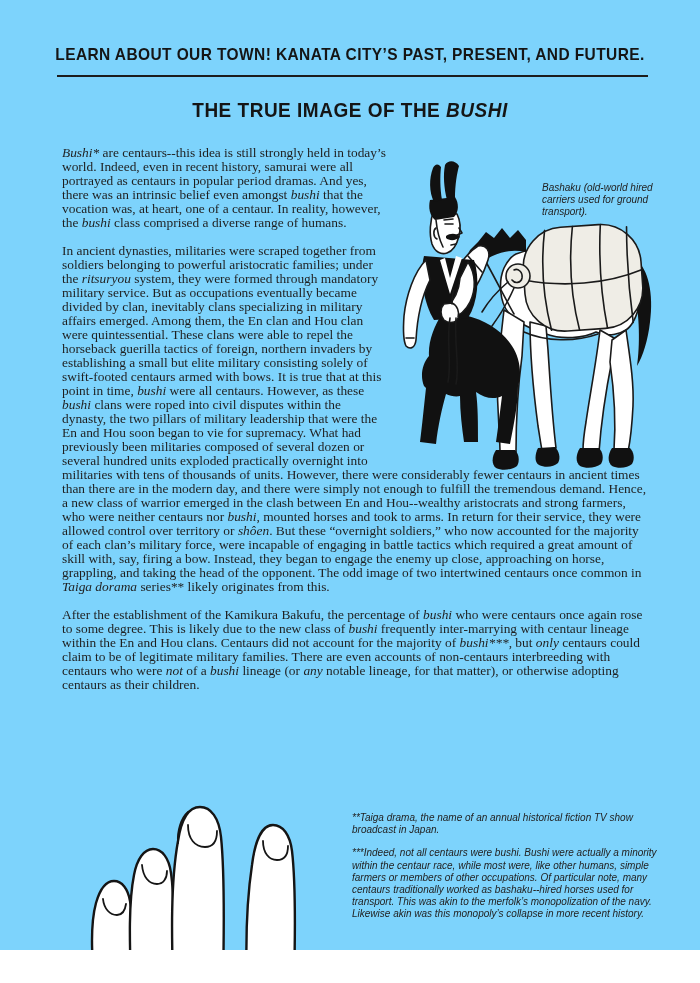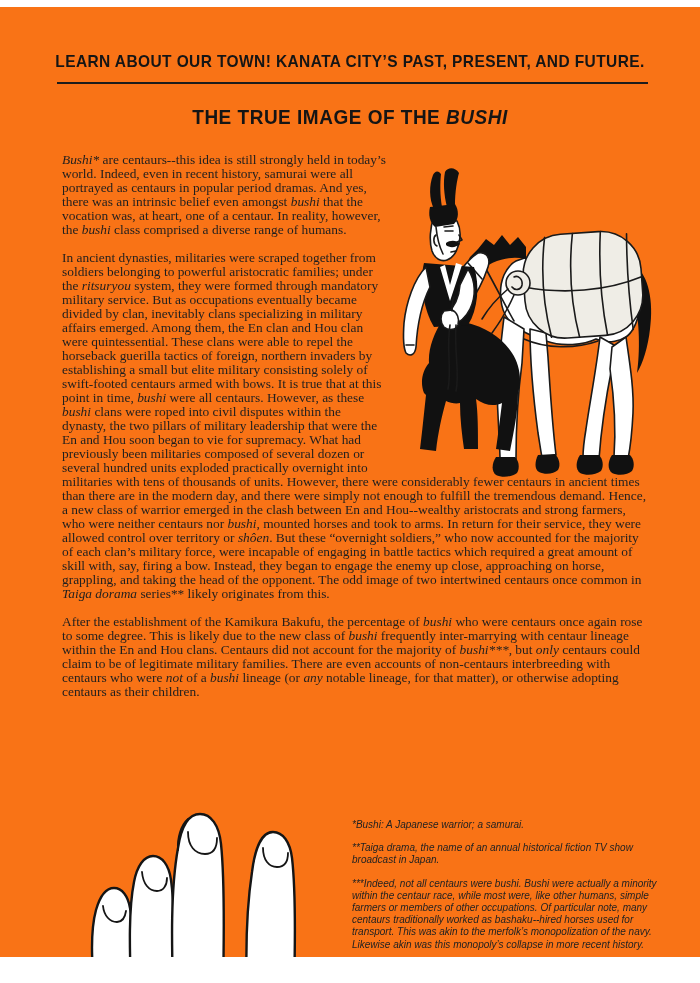--- a/index.html
+++ b/index.html
@@ -1,18 +1,18 @@
 <!DOCTYPE html>
 <html><head>
 <meta charset="utf-8">
 <style>
   html,body { margin:0; padding:0; background:#ffffff; }
   .page {
-    position:relative; width:700px; height:950px; margin:7px auto;
-    background:#f97316; color:#1a1a1a; overflow:hidden;
+    position:relative; width:700px; height:950px; margin:0 auto;
+    background:#7dd3fc; color:#1a1a1a; overflow:hidden;
     font-family:"Liberation Serif", serif;
   }
   
   .masthead {
     position:absolute; top:46px; left:30px; width:640px;
     text-align:center;
     font-family:"Liberation Sans", sans-serif;
     font-weight:700; font-size:15.5px; letter-spacing:.4px;
     transform:scaleY(1.08); color:#151515; white-space:nowrap;
   }
@@ -132,20 +132,21 @@
             <path d="M55,91 L60,90"></path>
             <path d="M63,74 L66,79 L61,81"></path>
             <path d="M40,74 C37,76 37,83 41,85"></path>
             <path fill="#111111" stroke="none" d="M34,46 C32,54 34,62 39,66 L58,63 C63,58 63,49 59,43 Z"></path>
             <path fill="#111111" stroke="none" d="M37,14 C33,24 33,38 38,48 L46,46 C44,34 44,22 45,13 C42,9 39,10 37,14 Z"></path>
             <path fill="#111111" stroke="none" d="M49,11 C47,21 48,34 51,46 L59,44 C59,31 61,19 63,12 C59,6 52,6 49,11 Z"></path>
             <path d="M40,66 C41,76 43,85 47,93"></path>
           </g>
         </g>
       </svg>
+      <div class="illo-caption">Bashaku (old-world hired carriers used for ground transport).</div>
     </div>
 
     <div>
         <p><i>Bushi*</i><span> are centaurs--this idea is still strongly held in today’s world. Indeed, even in recent history, samurai were all portrayed as centaurs in popular period dramas. And yes, there was an intrinsic belief even amongst </span><i>bushi</i><span> that the vocation was, at heart, one of a centaur. In reality, however, the </span><i>bushi</i><span> class comprised a diverse range of humans.</span></p>
         <p><span>In ancient dynasties, militaries were scraped together from soldiers belonging to powerful aristocratic families; under the </span><i>ritsuryou</i><span> system, they were formed through mandatory military service. But as occupations eventually became divided by clan, inevitably clans specializing in military affairs emerged. Among them, the En clan and Hou clan were quintessential. These clans were able to repel the horseback guerilla tactics of foreign, northern invaders by establishing a small but elite military consisting solely of swift-footed centaurs armed with bows. It is true that at this point in time, </span><i>bushi</i><span> were all centaurs. However, as these </span><i>bushi</i><span> clans were roped into civil disputes within the dynasty, the two pillars of military leadership that were the En and Hou soon began to vie for supremacy. What had previously been militaries composed of several dozen or several hundred units exploded practically overnight into militaries with tens of thousands of units. However, there were considerably fewer centaurs in ancient times than there are in the modern day, and there were simply not enough to fulfill the tremendous demand. Hence, a new class of warrior emerged in the clash between En and Hou--wealthy aristocrats and strong farmers, who were neither centaurs nor </span><i>bushi</i><span>, mounted horses and took to arms. In return for their service, they were allowed control over territory or </span><i>shôen</i><span>. But these “overnight soldiers,” who now accounted for the majority of each clan’s military force, were incapable of engaging in battle tactics which required a great amount of skill with, say, firing a bow. Instead, they began to engage the enemy up close, approaching on horse, grappling, and taking the head of the opponent. The odd image of two intertwined centaurs once common in </span><i>Taiga dorama</i><span> series** likely originates from this.</span></p>
         <p><span>After the establishment of the Kamikura Bakufu, the percentage of </span><i>bushi</i><span> who were centaurs once again rose to some degree. This is likely due to the new class of </span><i>bushi</i><span> frequently inter-marrying with centaur lineage within the En and Hou clans. Centaurs did not account for the majority of </span><i>bushi***</i><span>, but </span><i>only</i><span> centaurs could claim to be of legitimate military families. There are even accounts of non-centaurs interbreeding with centaurs who were </span><i>not</i><span> of a </span><i>bushi</i><span> lineage (or </span><i>any</i><span> notable lineage, for that matter), or otherwise adopting centaurs as their children.</span></p>
       </div>
   </div>
 
   <div class="hand-art">
@@ -160,18 +161,17 @@
           <path d="M122,80 C123,92 129,99 137,99 C143,99 147,94 147,86"></path>
           <path d="M168,40 C168,54 175,62 185,62 C193,62 197,56 197,46"></path>
           <path d="M243,56 C243,68 249,75 257,75 C264,75 268,70 268,61"></path>
           <path d="M158,58 C157,46 161,33 168,27"></path>
         </g>
       </g>
     </svg>
   </div>
 
   <div class="footnotes">
-      <p>*Bushi: A Japanese warrior; a samurai.</p>
       <p>**Taiga drama, the name of an annual historical fiction TV show broadcast in Japan.</p>
       <p>***Indeed, not all centaurs were bushi. Bushi were actually a minority within the centaur race, while most were, like other humans, simple farmers or members of other occupations. Of particular note, many centaurs traditionally worked as bashaku--hired horses used for transport. This was akin to the merfolk’s monopolization of the navy. Likewise akin was this monopoly’s collapse in more recent history.</p>
     </div>
 
 </div>
 
 </body></html>

